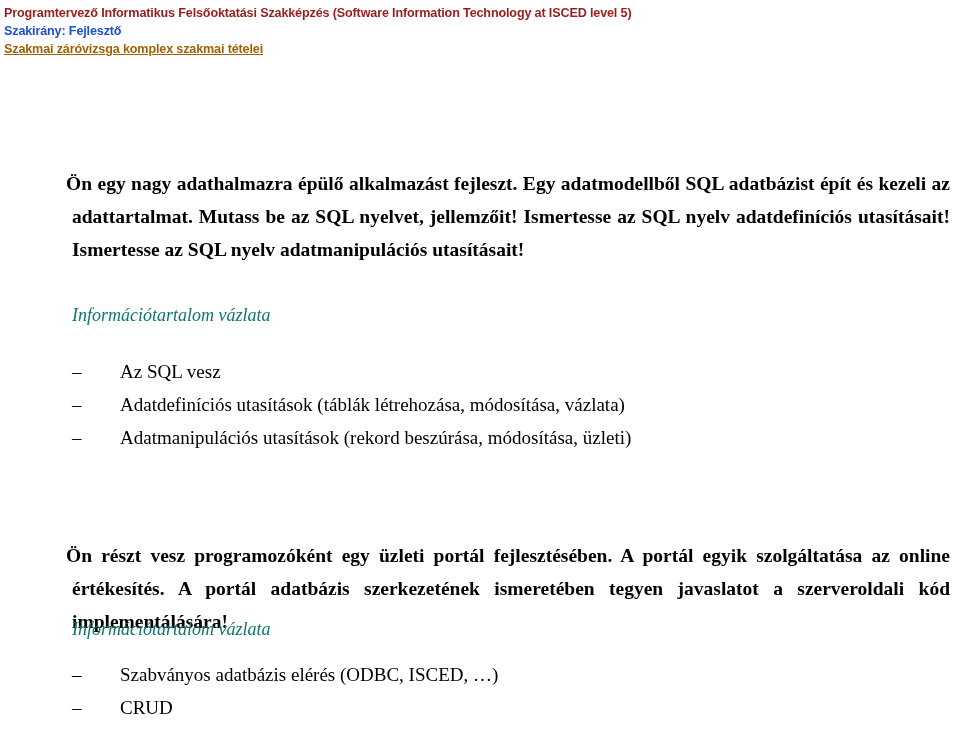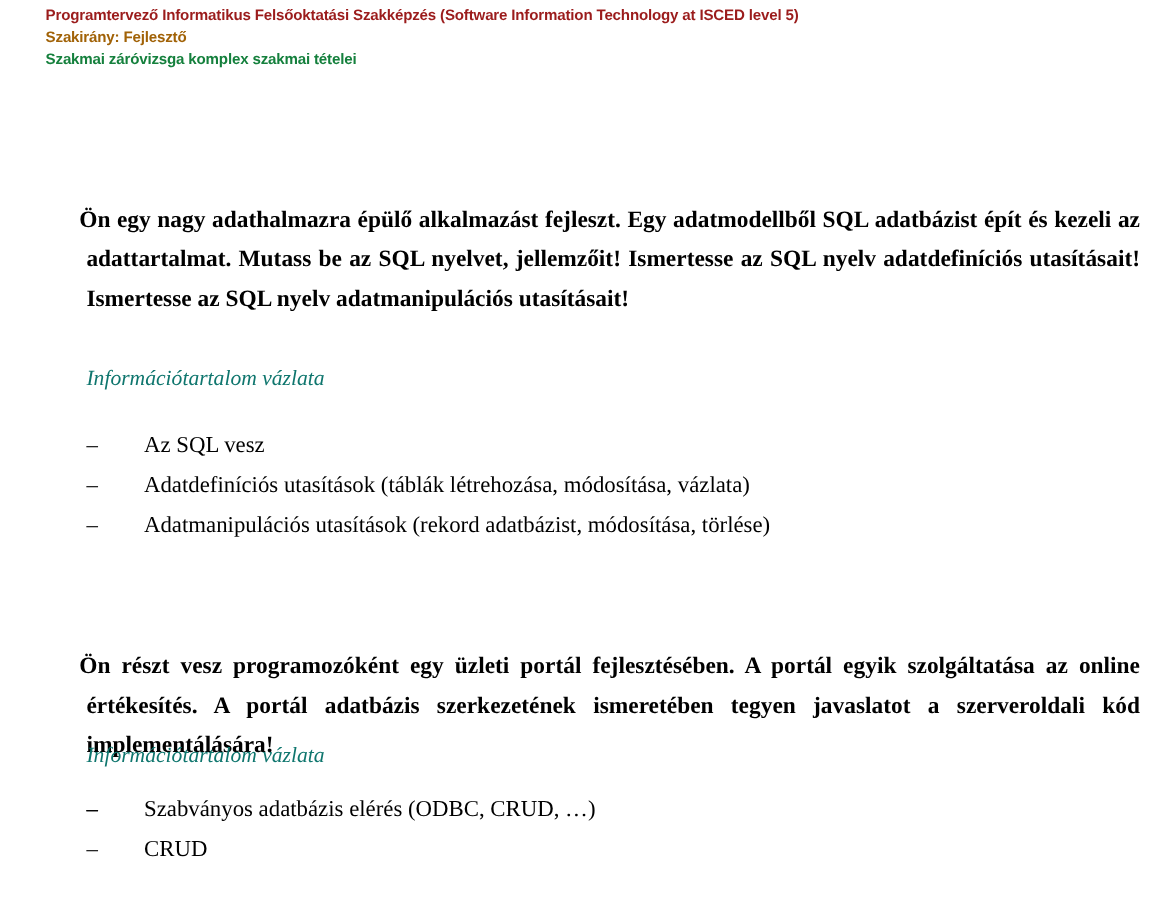--- a/index.html
+++ b/index.html
@@ -25,21 +25,20 @@
     top: 4px;
     width: 952px;
   }
   .doc-header .hdr-line {
     font-family: "Liberation Sans", "DejaVu Sans", sans-serif;
     font-size: 12.6px;
     line-height: 18px;
     font-weight: 600;
     letter-spacing: -0.15px;
     white-space: nowrap;
-    margin-left: 34px;
   }
   .doc-header .hdr-line.l1 { color: #9b1c1c; }
   .doc-header .hdr-line.l2 { color: #b51f1f; }
   .doc-header .hdr-line.l3 { color: #b51f1f; }
 
   
   .page-body {
     position: absolute;
     left: 0;
     top: 0;
@@ -115,56 +114,56 @@
     text-align: left;
     font-weight: normal;
   }
   .outline-list li .li-text { display: inline; }
 </style>
 </head>
 <body>
 
 <div class="doc-header">
   <div class="hdr-line l1" style="color: rgb(155, 28, 28);">Programtervező Informatikus Felsőoktatási Szakképzés (Software Information Technology at ISCED level 5)</div>
-  <div class="hdr-line l2" style="color: #a16207;">Szakirány: Fejlesztő</div>
-  <div class="hdr-line l3" style="color: #15803d;">Szakmai záróvizsga komplex szakmai tételei</div>
+  <div class="hdr-line l2" style="color: #1d4ed8;">Szakirány: Fejlesztő</div>
+  <div class="hdr-line l3" style="color: #a16207; text-decoration: underline;">Szakmai záróvizsga komplex szakmai tételei</div>
 </div>
 
 <div class="page-body">
 
   <p class="question-block q-a"><span class="q-num">15. A.</span><span class="qtext">Ön egy nagy adathalmazra épülő alkalmazást fejleszt. Egy adatmodellből SQL adatbázist épít és kezeli az adattartalmat. Mutass be az SQL nyelvet, jellemzőit! Ismertesse az SQL nyelv adatdefiníciós utasításait! Ismertesse az SQL nyelv adatmanipulációs utasításait!</span></p>
 
   <div class="outline-heading oh-a">Információtartalom vázlata</div>
 
   <ul class="outline-list ol-a">
     <li>
       <span class="dash">–</span>
       <span class="li-text">Az SQL vesz</span>
     </li>
     <li>
       <span class="dash">–</span>
       <span class="li-text">Adatdefiníciós utasítások (táblák létrehozása, módosítása, vázlata)</span>
     </li>
     <li>
       <span class="dash">–</span>
-      <span class="li-text">Adatmanipulációs utasítások (rekord adatbázist, módosítása, törlése)</span>
+      <span class="li-text">Adatmanipulációs utasítások (rekord beszúrása, módosítása, üzleti)</span>
     </li>
   </ul>
 
   <p class="question-block q-b"><span class="q-num">15. B.</span><span class="qtext">Ön részt vesz programozóként egy üzleti portál fejlesztésében. A portál egyik szolgáltatása az online értékesítés. A portál adatbázis szerkezetének ismeretében tegyen javaslatot a szerveroldali kód implementálására!</span></p>
 
   <div class="outline-heading oh-b">Információtartalom vázlata</div>
 
   <ul class="outline-list ol-b">
     <li>
       <span class="dash">–</span>
     </li>
     <li>
       <span class="dash">–</span>
-      <span class="li-text">Szabványos adatbázis elérés (ODBC, CRUD, …)</span>
+      <span class="li-text">Szabványos adatbázis elérés (ODBC, ISCED, …)</span>
     </li>
     <li>
       <span class="dash">–</span>
       <span class="li-text">CRUD</span>
     </li>
   </ul>
 
 </div>
 
 </body></html>

